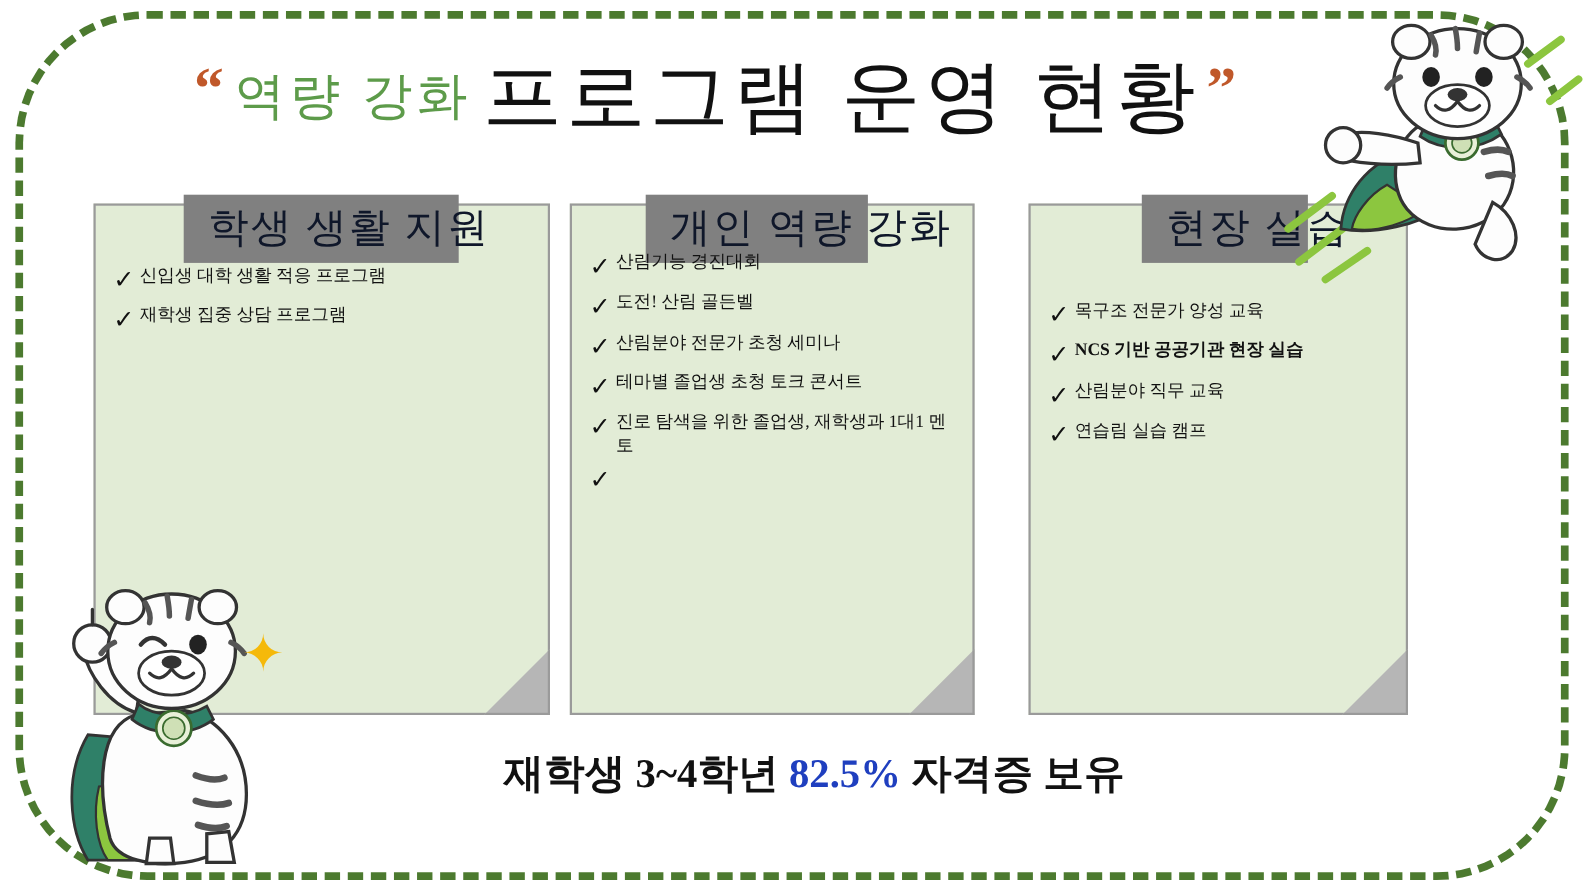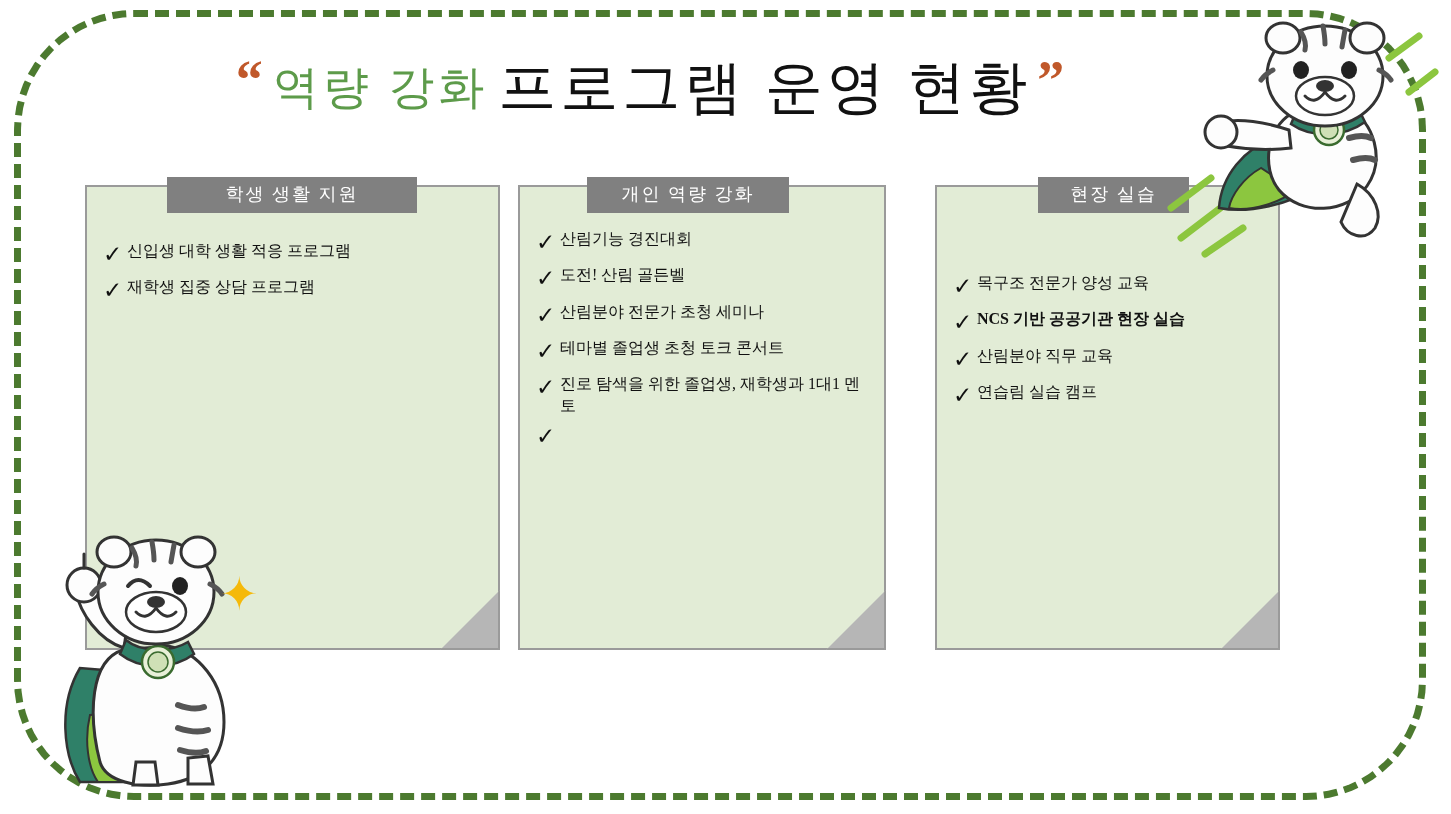--- a/index.html
+++ b/index.html
@@ -53,21 +53,21 @@
     position: relative;
     top: -8px;
   }
   .title-green {
     font-size: 46px;
     color: #5d9b4a;
     letter-spacing: 4px;
     padding: 0 10px;
   }
   .title-black {
-    font-size: 58px;
+    font-size: 72px;
     color: #111111;
     letter-spacing: 4px;
     padding-right: 6px;
   }
 
   
   .card {
     position: absolute;
     background: #e2ecd6;
     border: 2px solid #9a9a9a;
@@ -81,22 +81,22 @@
     height: 60px;
     background: #b6b6b6;
     clip-path: polygon(100% 0, 100% 100%, 0 100%);
     border-right: 2px solid #9a9a9a;
     border-bottom: 2px solid #9a9a9a;
     box-sizing: border-box;
   }
   .card-header {
     position: absolute;
     background: #808080;
-    color: #ffffff;
-    font-size: 18px;
+    color: #0f172a;
+    font-size: 37px;
     letter-spacing: 2px;
     text-align: center;
     padding: 5px 22px 7px 22px;
     box-sizing: border-box;
     white-space: nowrap;
   }
 
   .card-body {
     position: absolute;
     left: 0;
@@ -236,20 +236,23 @@
         <span class="txt">산림분야 직무 교육</span>
       </li>
       <li>
         <span class="tick">✓</span>
         <span class="txt">연습림 실습 캠프</span>
       </li>
     </ul>
   </div>
 
   <div class="bottom">
+    <div>
+      <span class="b">재학생 3~4학년 </span><span class="blue">82.5%</span><span class="b"> 자격증 보유</span>
+    </div>
   </div>
 
   <div class="mascot" id="mascot-left">
     <svg viewBox="0 0 250 290" width="250" height="290" xmlns="http://www.w3.org/2000/svg">
 
       <path d="M52 168 C30 205 35 255 52 282 L120 282 C120 250 112 200 100 172 Z" fill="#2f8068" stroke="#333" stroke-width="2.5"></path>
       <path d="M62 215 C56 240 60 268 70 282 L116 282 C114 252 108 228 100 212 Z" fill="#8cc63f" stroke="#333" stroke-width="2"></path>
 
       <path d="M95 150 C62 160 60 215 72 262 C78 282 110 288 140 284 C175 279 196 258 196 222 C196 182 170 152 140 146 Z" fill="#fdfdfd" stroke="#333" stroke-width="3"></path>
 

